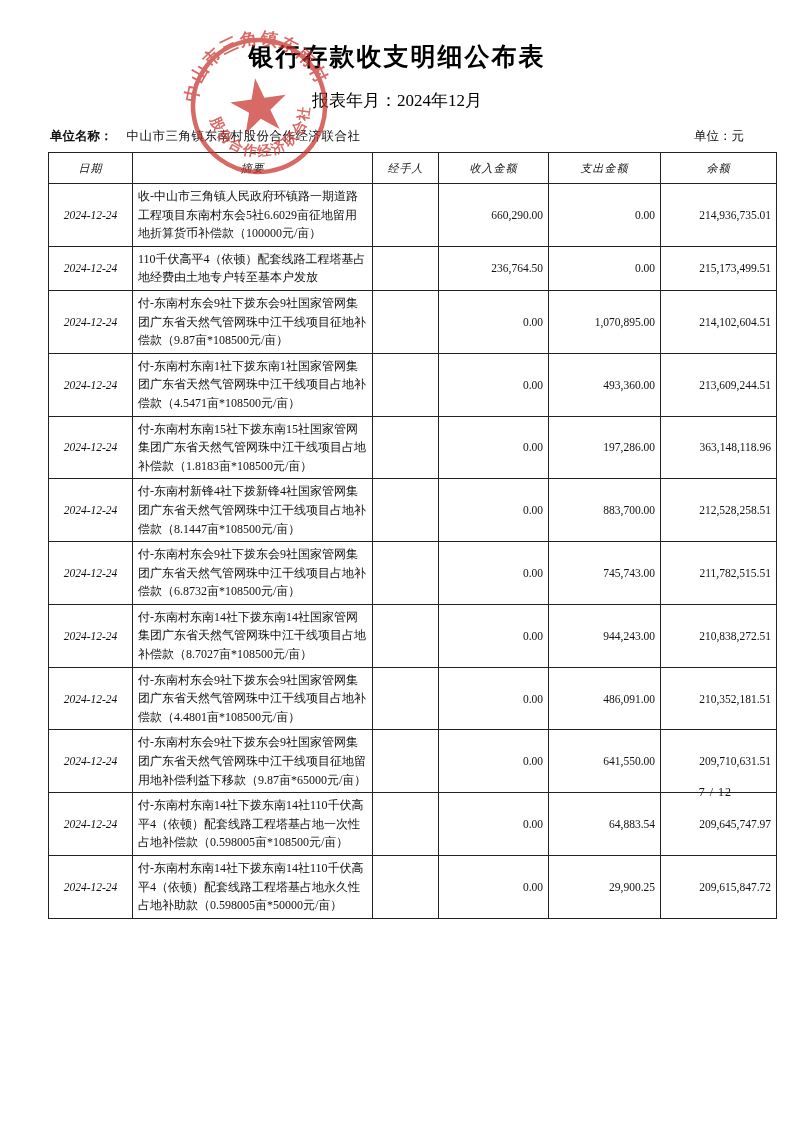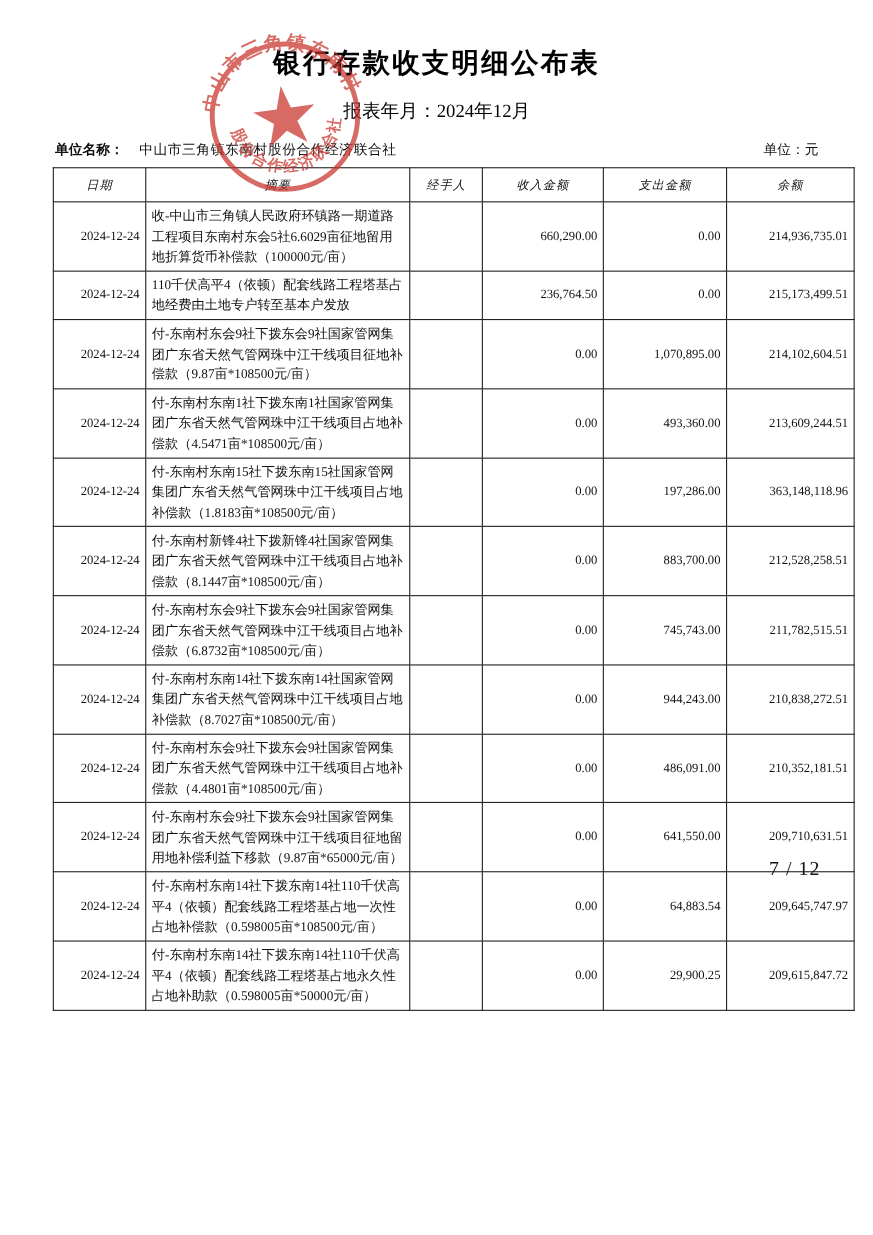--- a/index.html
+++ b/index.html
@@ -81,43 +81,44 @@
     font-style: italic;
   }
   col.c-date    { width: 84px; }
   col.c-desc    { width: 240px; }
   col.c-handler { width: 66px; }
   col.c-income  { width: 110px; }
   col.c-expense { width: 112px; }
   col.c-balance { width: 116px; }
 
   td.date {
-    text-align: right;
+    text-align: center;
     font-size: 11.5px;
     white-space: nowrap;
+    font-style: italic;
   }
   td.desc {
     text-align: left;
     line-height: 1.55;
     font-size: 12px;
     word-break: break-all;
   }
   td.handler { }
   td.num {
     text-align: right;
     font-size: 11.5px;
     padding-right: 8px;
     vertical-align: bottom;
     white-space: nowrap;
   }
   .page-footer {
     position: absolute;
-    right: 48px;
+    right: 62px;
     bottom: 62px;
-    font-size: 18px;
+    font-size: 12px;
     letter-spacing: 1px;
   }
   
   .seal {
     position: absolute;
     left: 175px;
     top: 22px;
     width: 168px;
     height: 168px;
     pointer-events: none;

